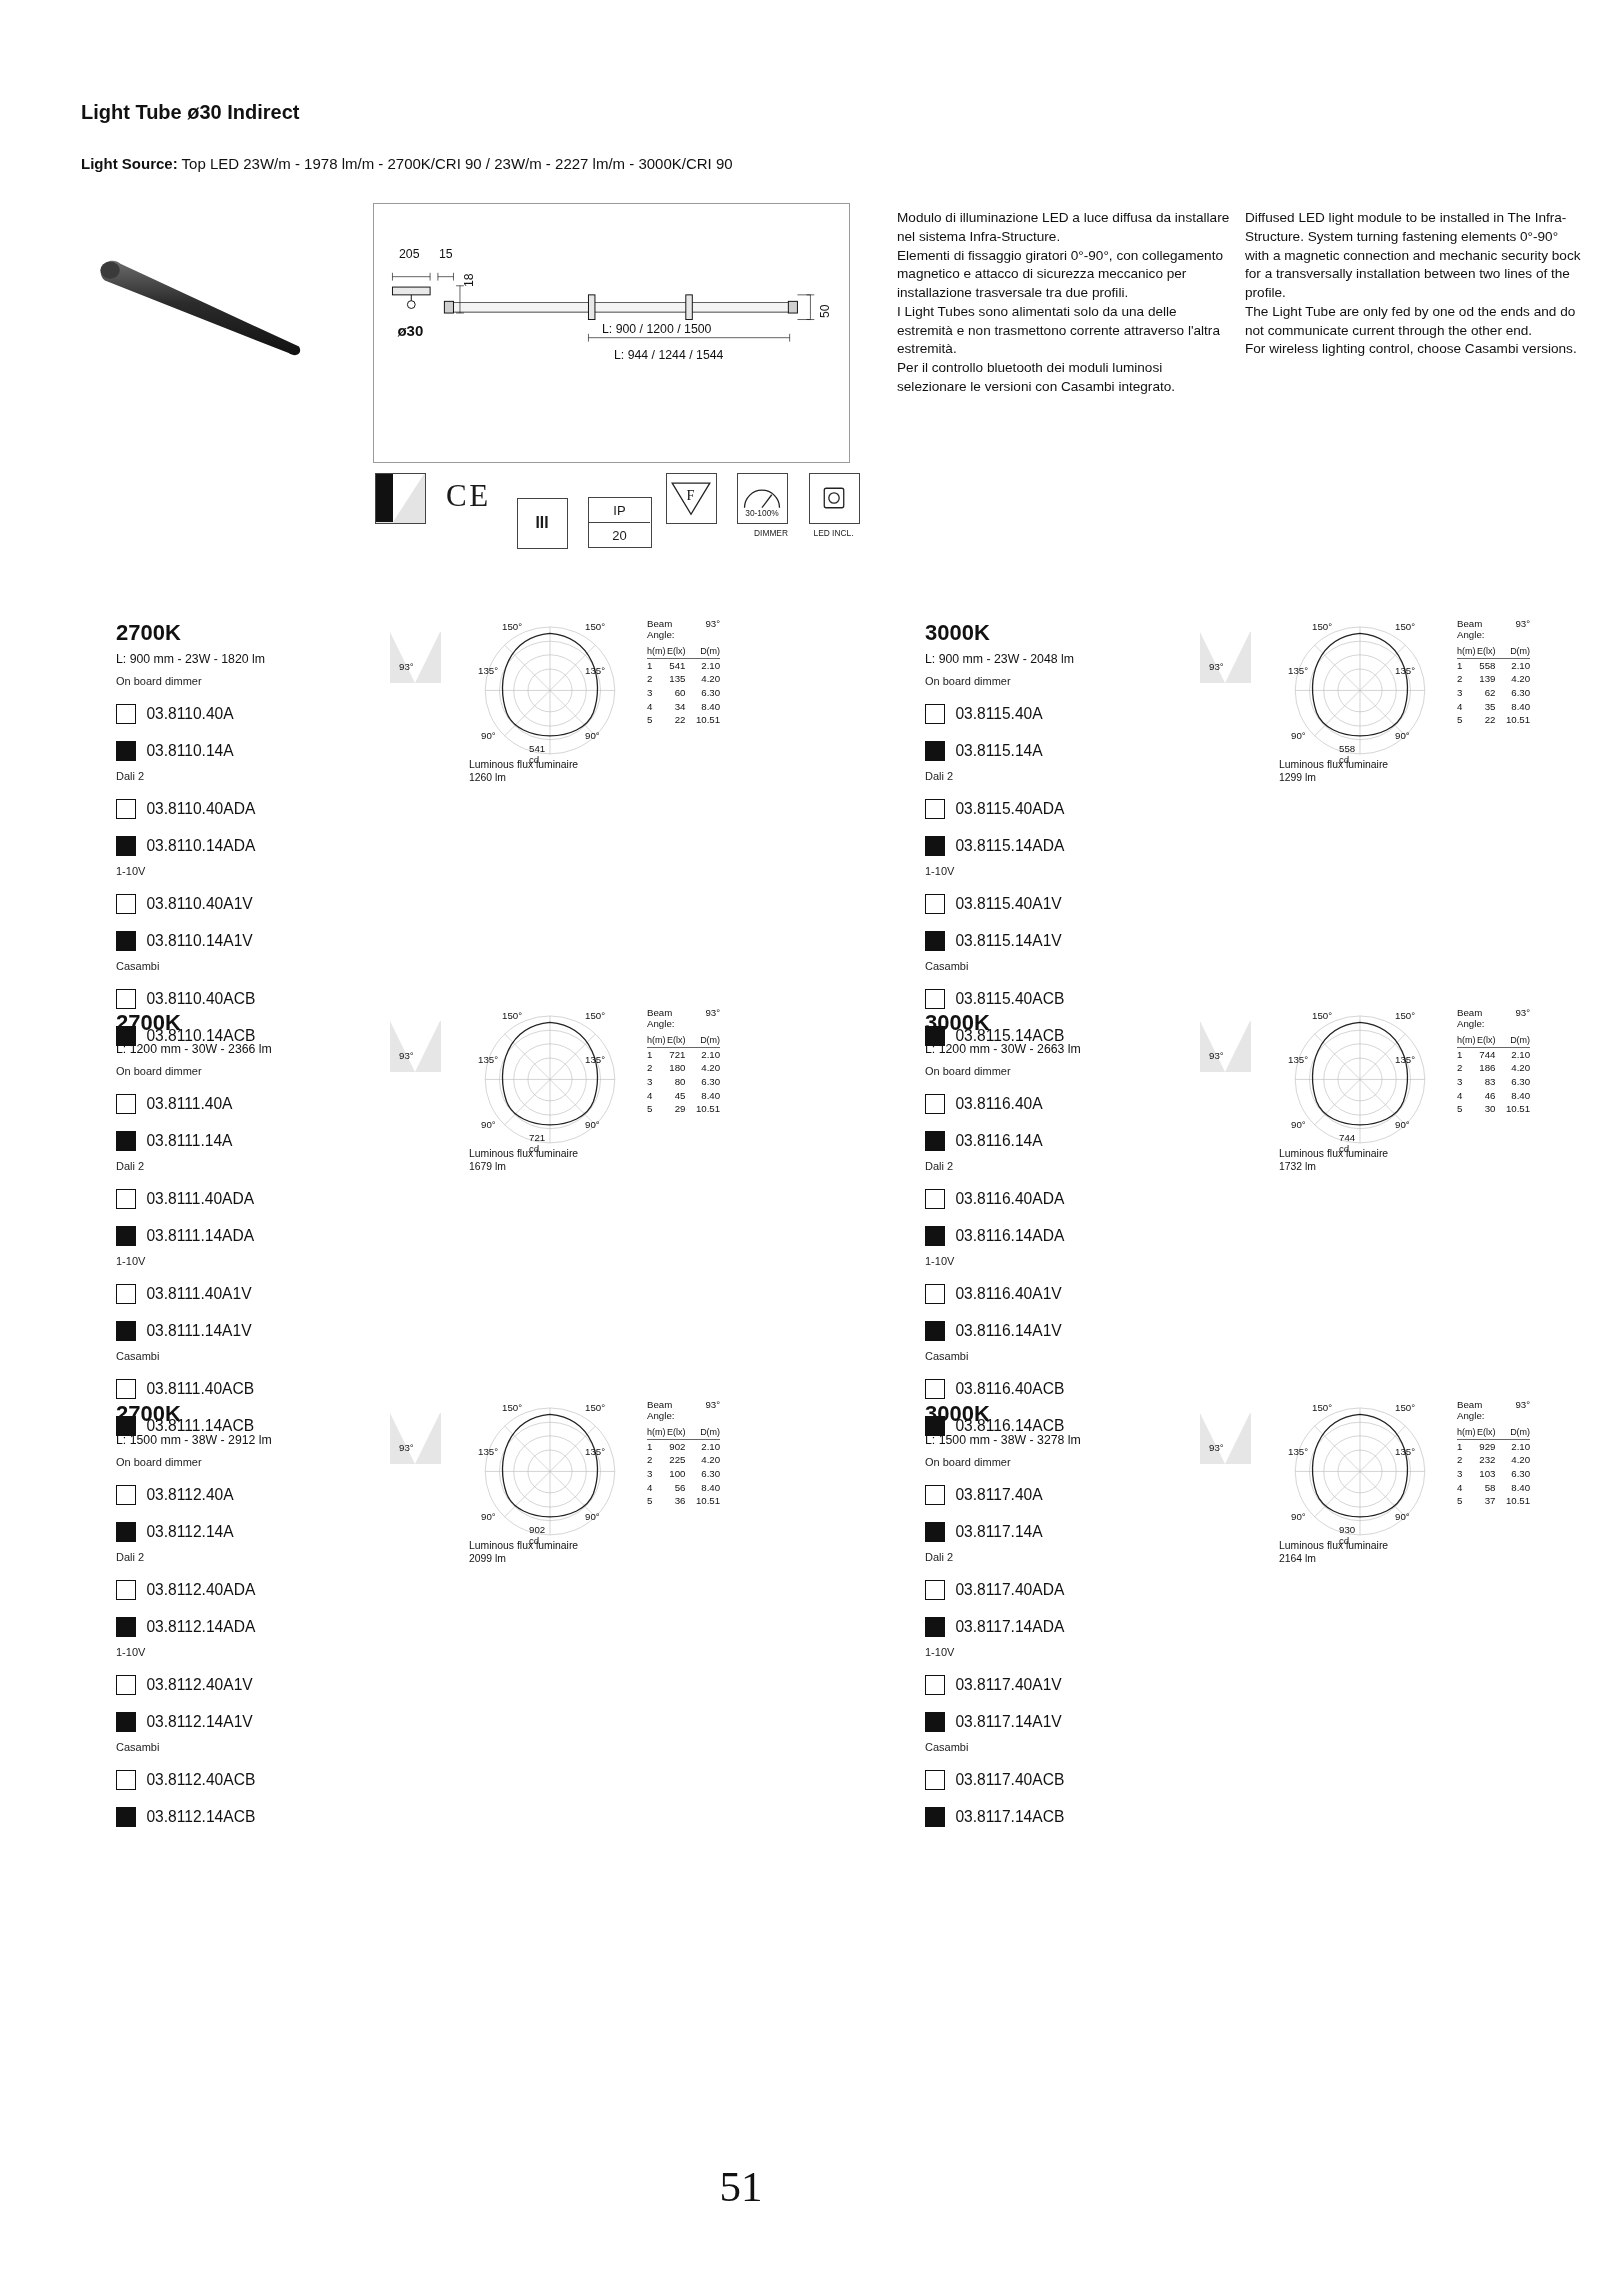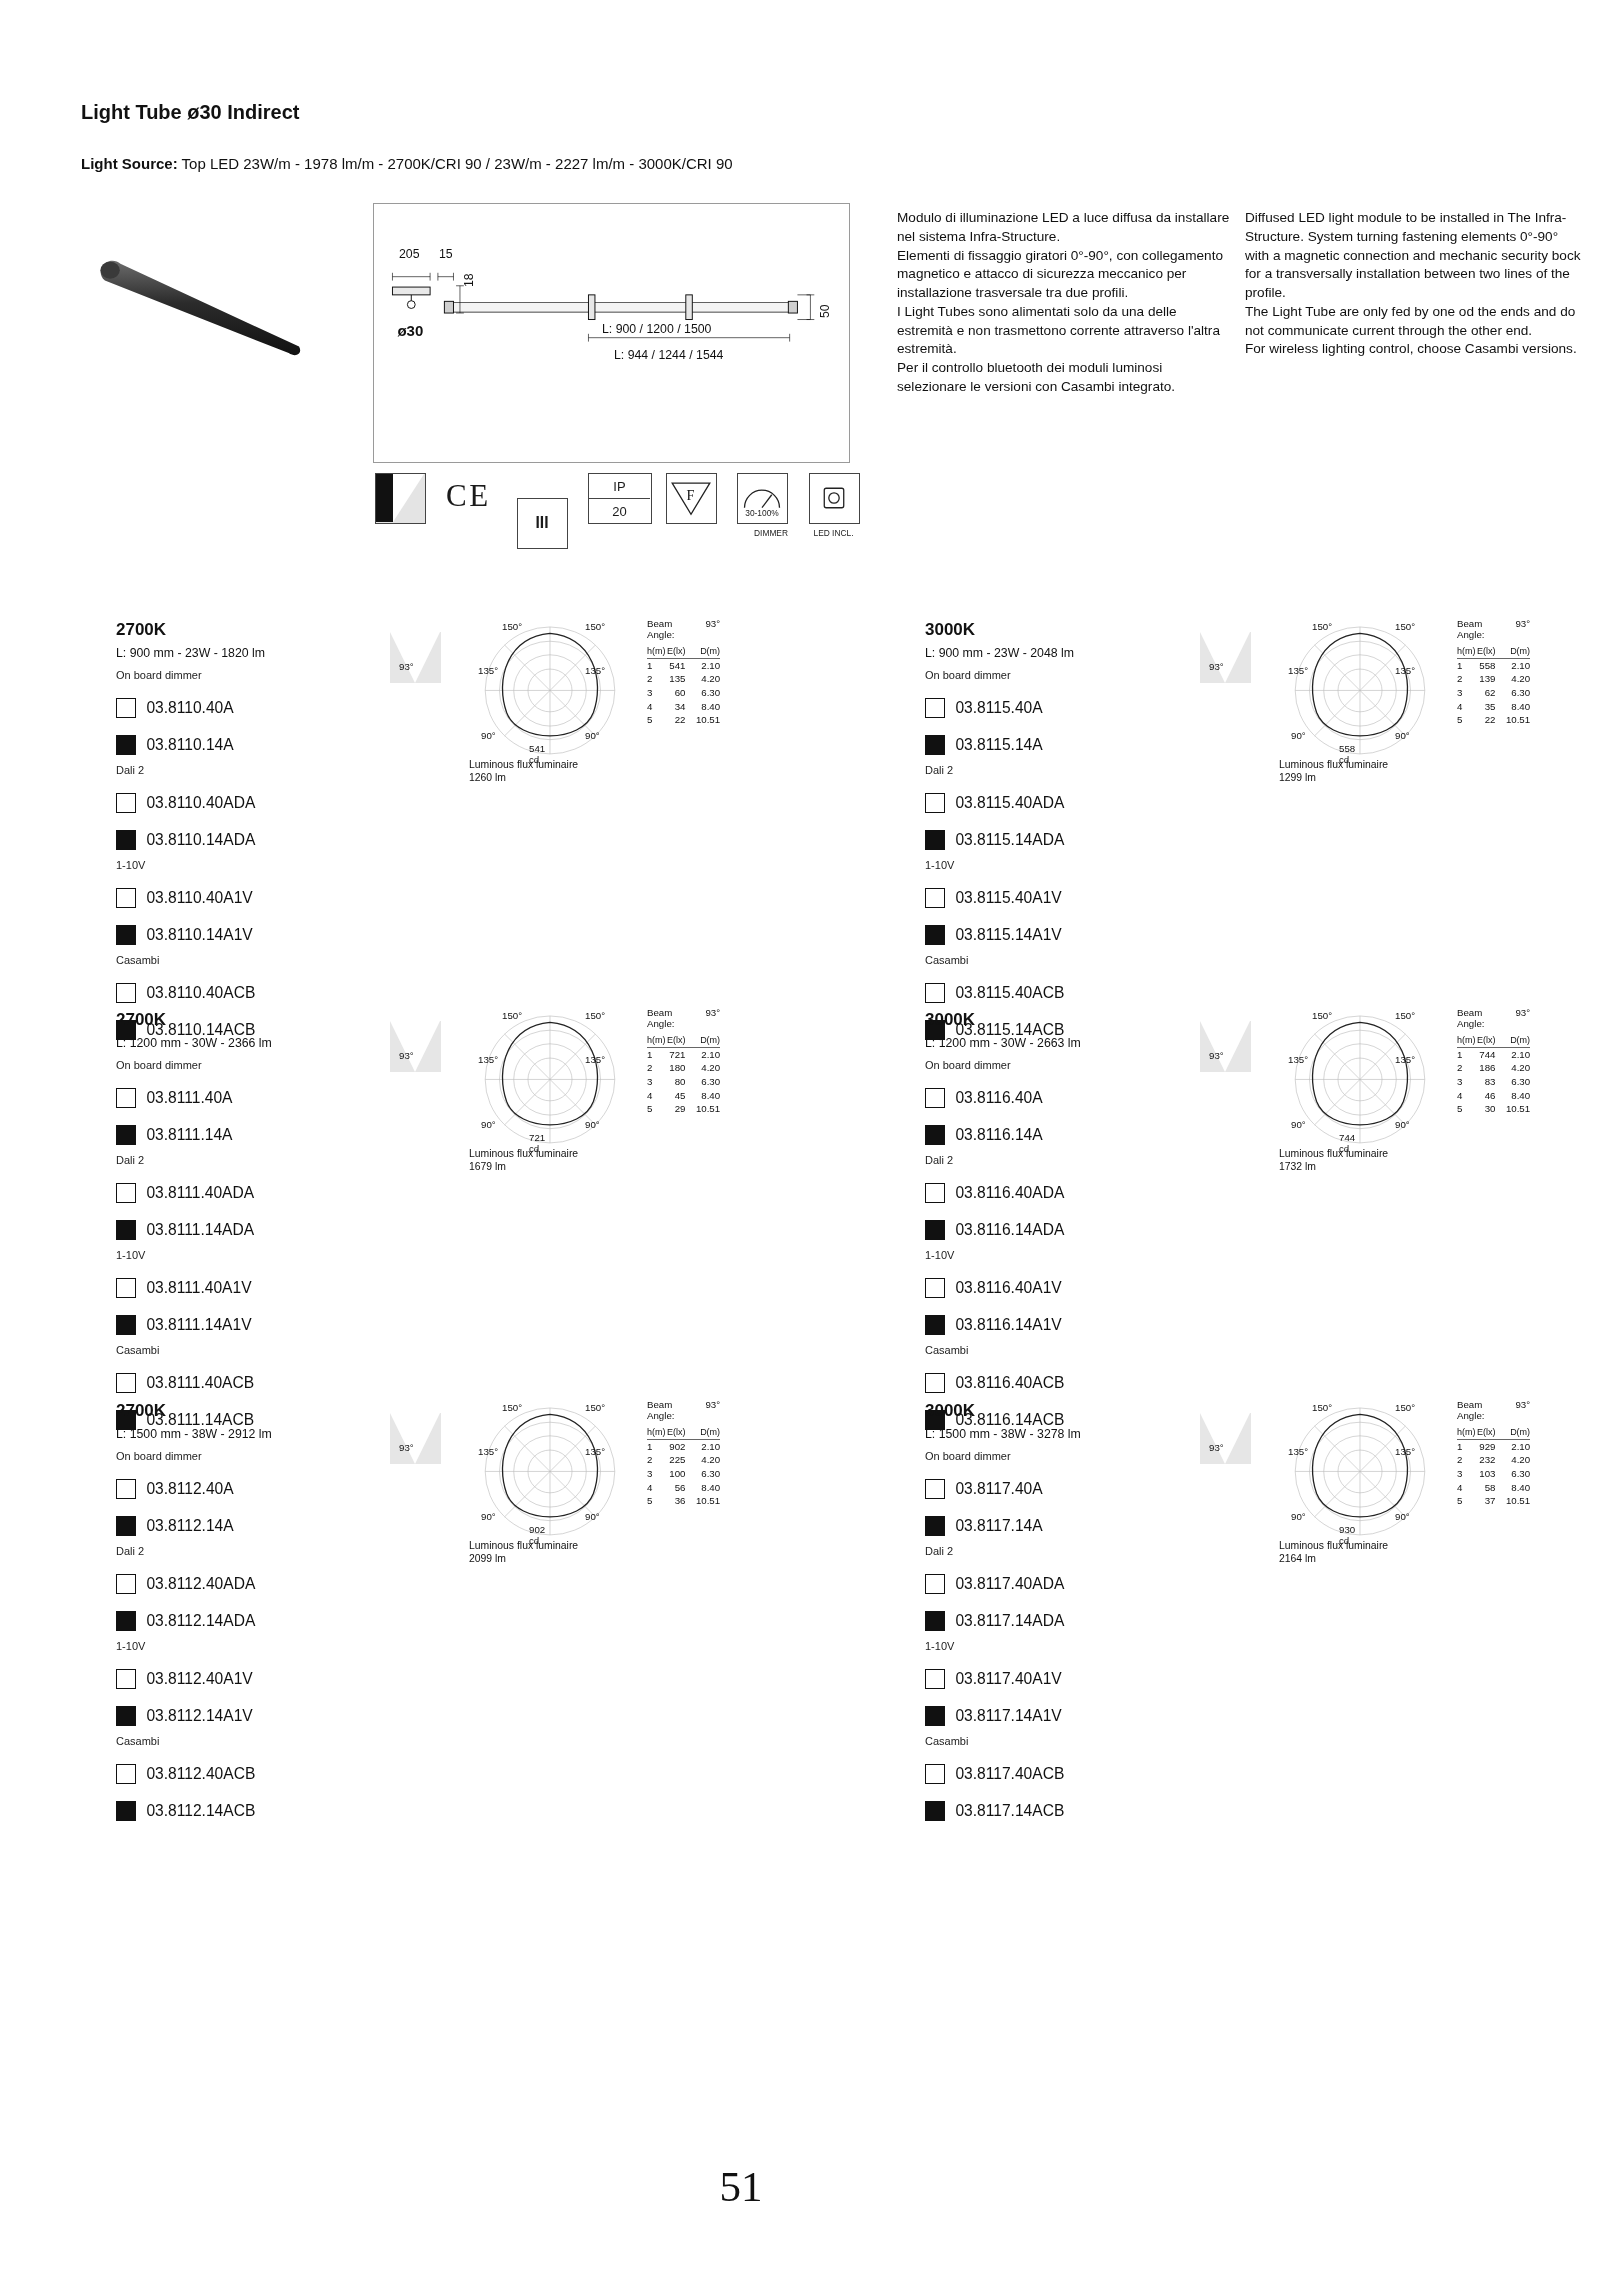--- a/index.html
+++ b/index.html
@@ -53,21 +53,21 @@
   .desc-it { left: 897px; top: 209px; width: 338px; }
   .desc-en { left: 1245px; top: 209px; width: 338px; }
 
   
   .icon-strip { position: absolute; left: 375px; top: 473px; height: 57px; }
   .icon { position: absolute; top: 0; width: 51px; height: 51px; border: 1.3px solid #444; background:#fff; }
   .icon-label { position:absolute; font-size: 8.4px; text-align:center; color:#222; }
 
   
   .block { position: absolute; }
-  .kelvin { font-size: 17px; font-weight: bold; color:#111; }
+  .kelvin { font-size: 22px; font-weight: bold; color:#111; }
   .meta { font-size: 12.3px; color:#111; margin-top: 5.8px; }
   .grp { font-size: 11px; color:#222; margin-top: 9px; }
   .code-row { display:flex; align-items:center; margin-top: 17px; }
   .sw {
     width: 20px; height: 20px; border: 1.3px solid #111; margin-right: 10.4px; flex: none;
   }
   .sw.black { background: #111; }
   .sw.white { background: #fff; }
   .code { font-size: 15.6px; color:#111; line-height: 1.25; }
 
@@ -195,21 +195,21 @@
     <div style="position:absolute;left:71px;top:5.2px;font-size:31px;letter-spacing:2.6px;font-family:'Liberation Serif',serif;">
       <span>CE</span>
     </div>
 
     <div class="icon" style="left:142px;margin-top:25px;">
       <div style="position:absolute;left:0;top:0;width:48px;height:48px;display:flex;align-items:center;justify-content:center;font-size:15.6px;font-weight:bold;">
         <span>III</span>
       </div>
     </div>
 
-    <div class="icon" style="left:213px; width:64px;">
+    <div class="icon" style="left:213px; width:64px;margin-top:24px;">
       <div style="position:absolute;left:0;top:1.3px;width:61px;height:23.4px;display:flex;align-items:center;justify-content:center;font-size:13px;border-bottom:0.6px solid #444;">
         <span>IP</span>
       </div>
       <div style="position:absolute;left:0;top:26px;width:61px;height:22px;display:flex;align-items:center;justify-content:center;font-size:13px;">
         <span>20</span>
       </div>
     </div>
 
     <div class="icon" style="left:291px;">
       <svg width="48" height="48" viewBox="0 0 74 74">

